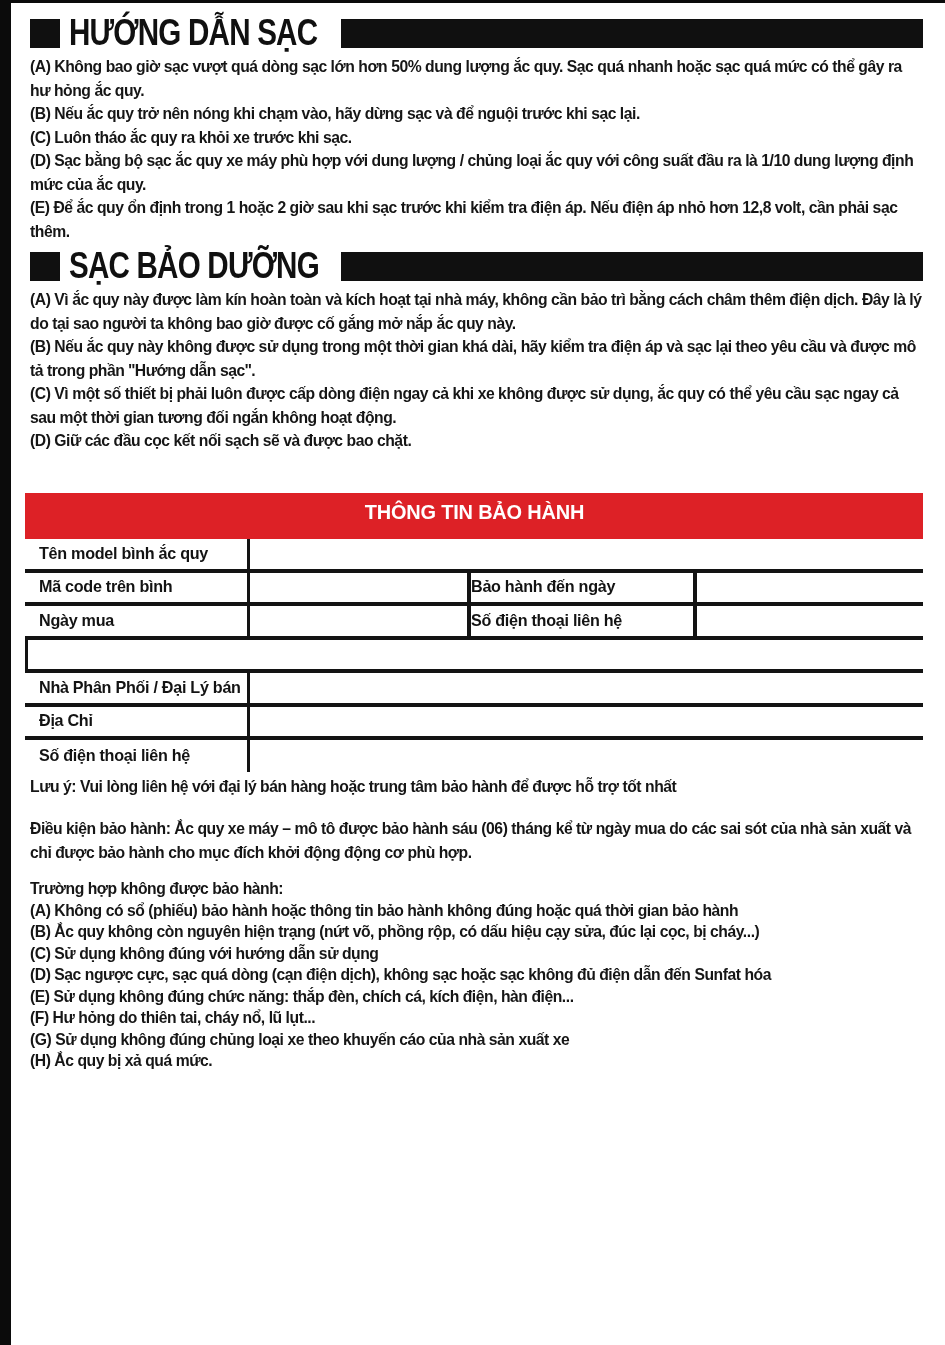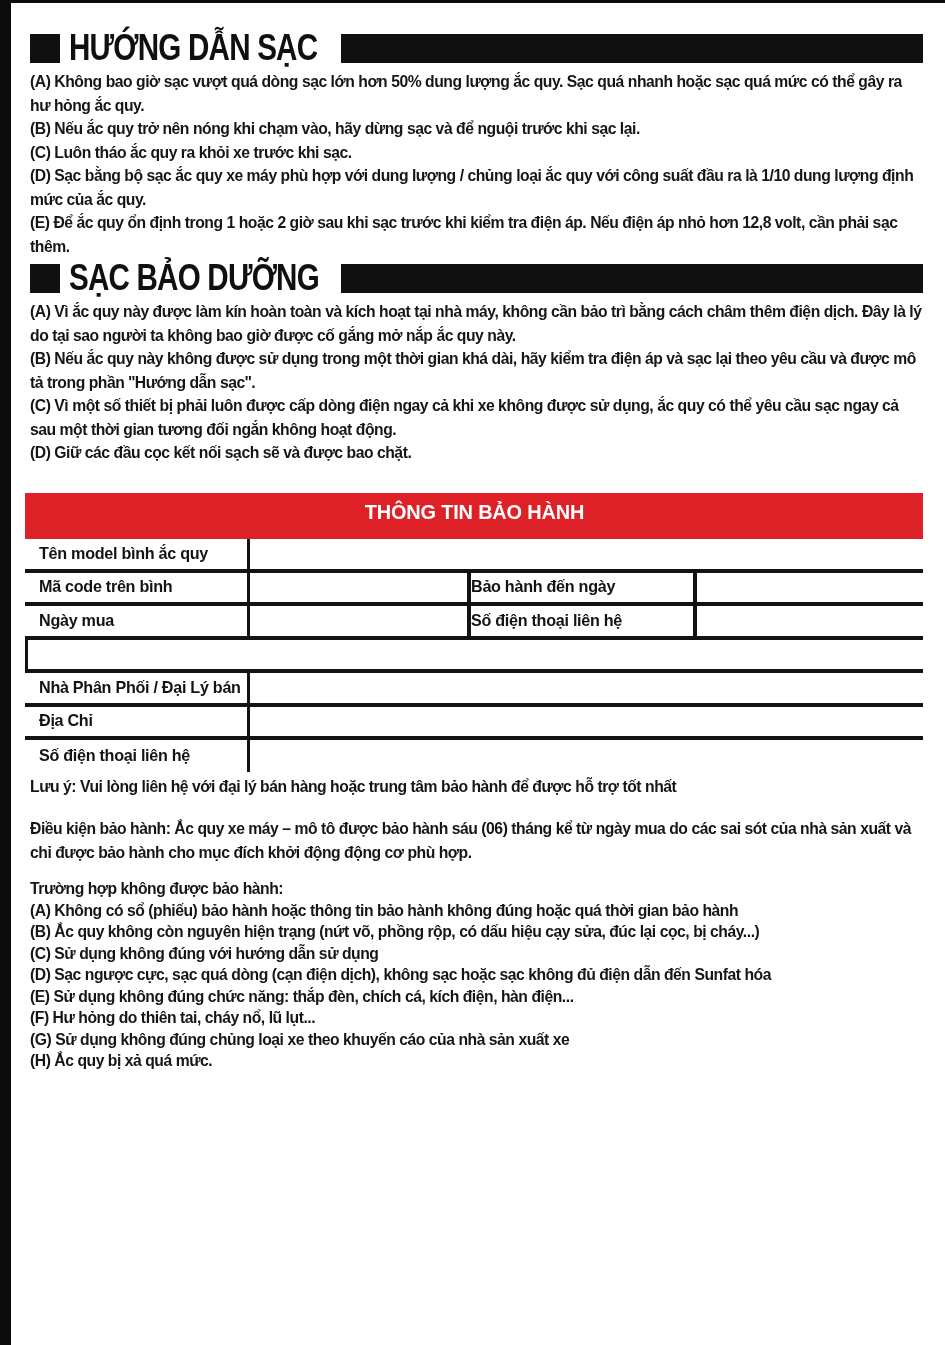--- a/index.html
+++ b/index.html
@@ -55,36 +55,36 @@
   
   .abs{position:absolute;left:30px;}
 </style>
 </head>
 <body>
 
 <div class="page">
   <div class="edge-left"></div>
   <div class="edge-top"></div>
 
-  <section class="sec" style="top:34px;">
+  <section class="sec" style="top:19px;">
     <div class="hdr">
       <span class="sq"></span>
       <span class="title"><span class="title-inner">HƯỚNG DẪN SẠC</span></span>
       <span class="bar"></span>
     </div>
     <div class="cblock">
       <p>(A) Không bao giờ sạc vượt quá dòng sạc lớn hơn 50% dung lượng ắc quy. Sạc quá nhanh hoặc sạc quá mức có thể gây ra hư hỏng ắc quy.</p>
       <p>(B) Nếu ắc quy trở nên nóng khi chạm vào, hãy dừng sạc và để nguội trước khi sạc lại.</p>
       <p>(C) Luôn tháo ắc quy ra khỏi xe trước khi sạc.</p>
       <p>(D) Sạc bằng bộ sạc ắc quy xe máy phù hợp với dung lượng / chủng loại ắc quy với công suất đầu ra là 1/10 dung lượng định mức của ắc quy.</p>
       <p>(E) Để ắc quy ổn định trong 1 hoặc 2 giờ sau khi sạc trước khi kiểm tra điện áp. Nếu điện áp nhỏ hơn 12,8 volt, cần phải sạc thêm.</p>
     </div>
   </section>
 
-  <section class="sec" style="top:264px;">
+  <section class="sec" style="top:252px;">
     <div class="hdr">
       <span class="sq"></span>
       <span class="title"><span class="title-inner">SẠC BẢO DƯỠNG</span></span>
       <span class="bar"></span>
     </div>
     <div class="cblock">
       <p>(A) Vì ắc quy này được làm kín hoàn toàn và kích hoạt tại nhà máy, không cần bảo trì bằng cách châm thêm điện dịch.  Đây là lý do tại sao người ta không bao giờ được cố gắng mở nắp ắc quy này.</p>
       <p>(B) Nếu ắc quy này không được sử dụng trong một thời gian khá dài, hãy kiểm tra điện áp và sạc lại theo yêu cầu và được mô tả trong phần ''Hướng dẫn sạc''.</p>
       <p>(C) Vì một số thiết bị phải luôn được cấp dòng điện ngay cả khi xe không được sử dụng, ắc quy có thể yêu cầu sạc ngay cả sau một thời gian tương đối ngắn không hoạt động.</p>
       <p>(D) Giữ các đầu cọc kết nối sạch sẽ và được bao chặt.</p>

